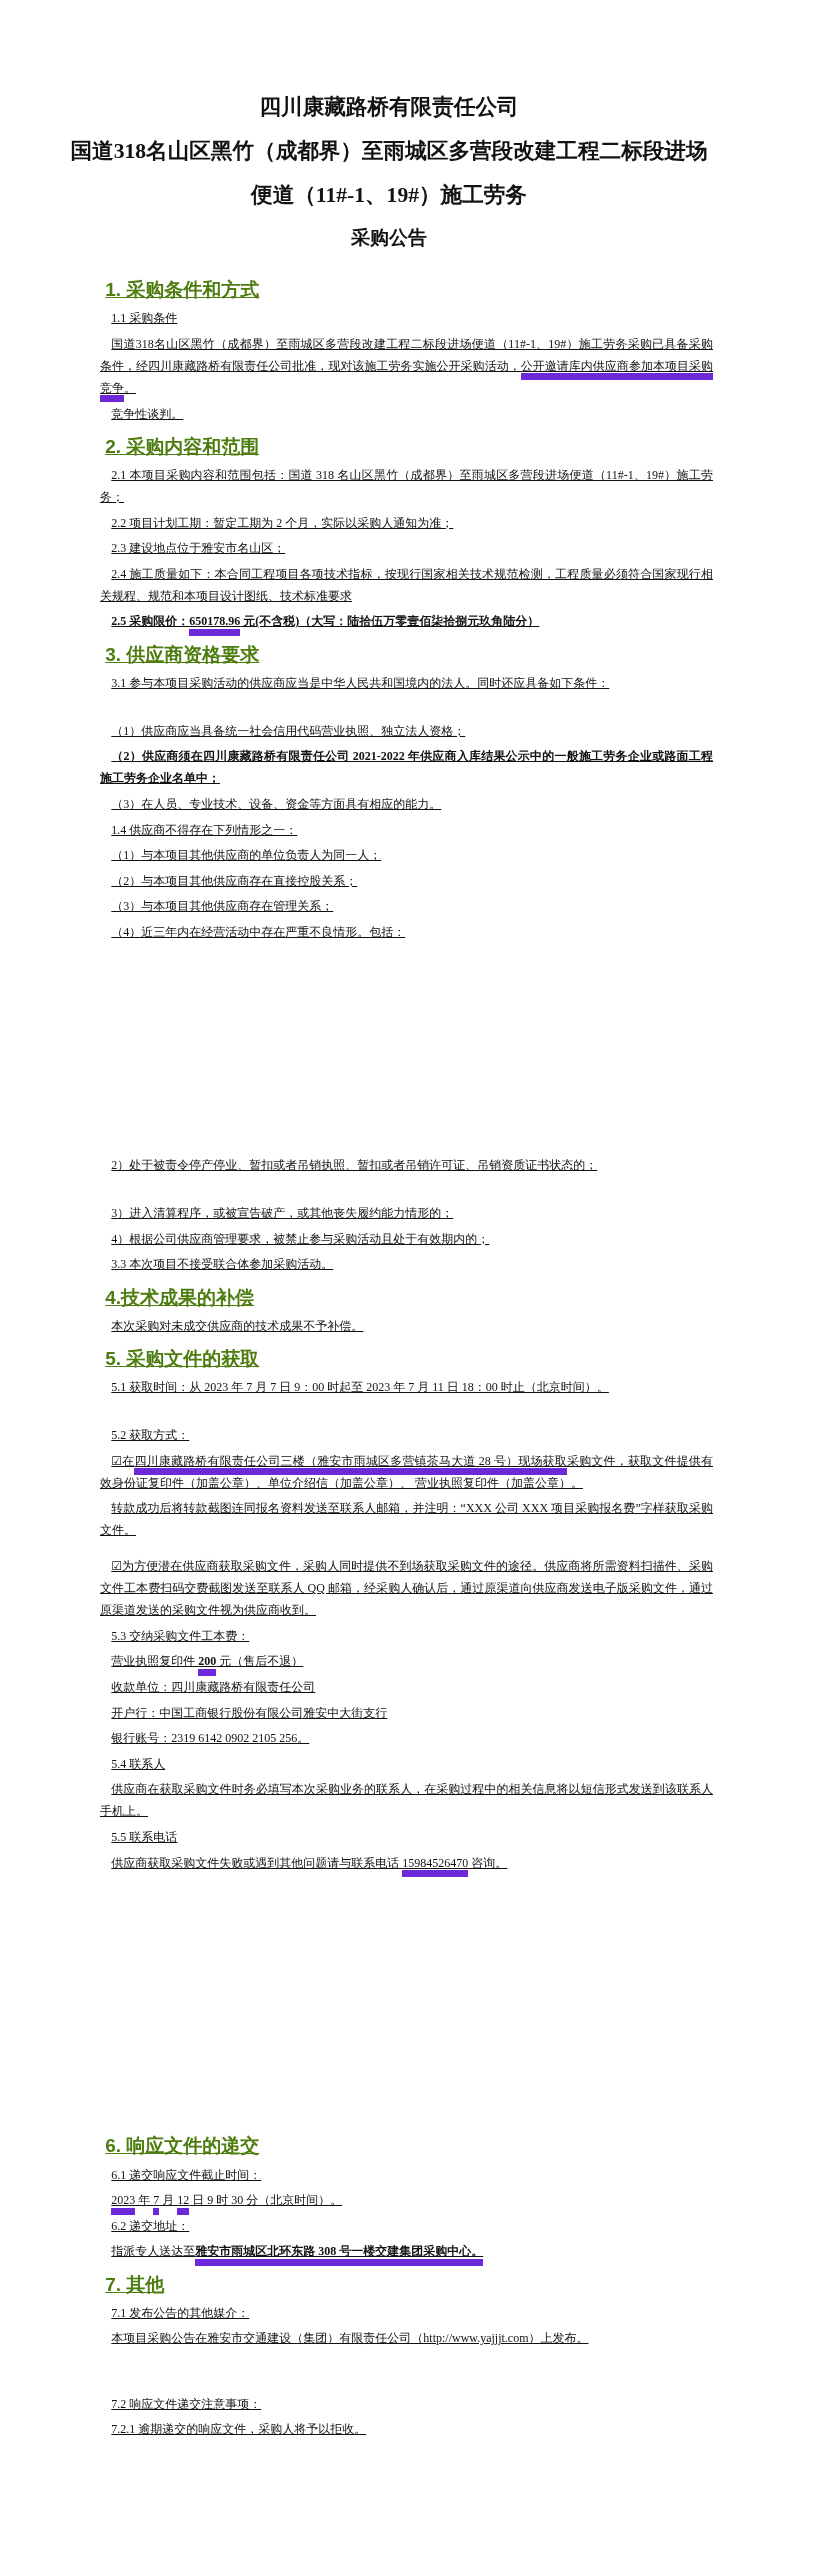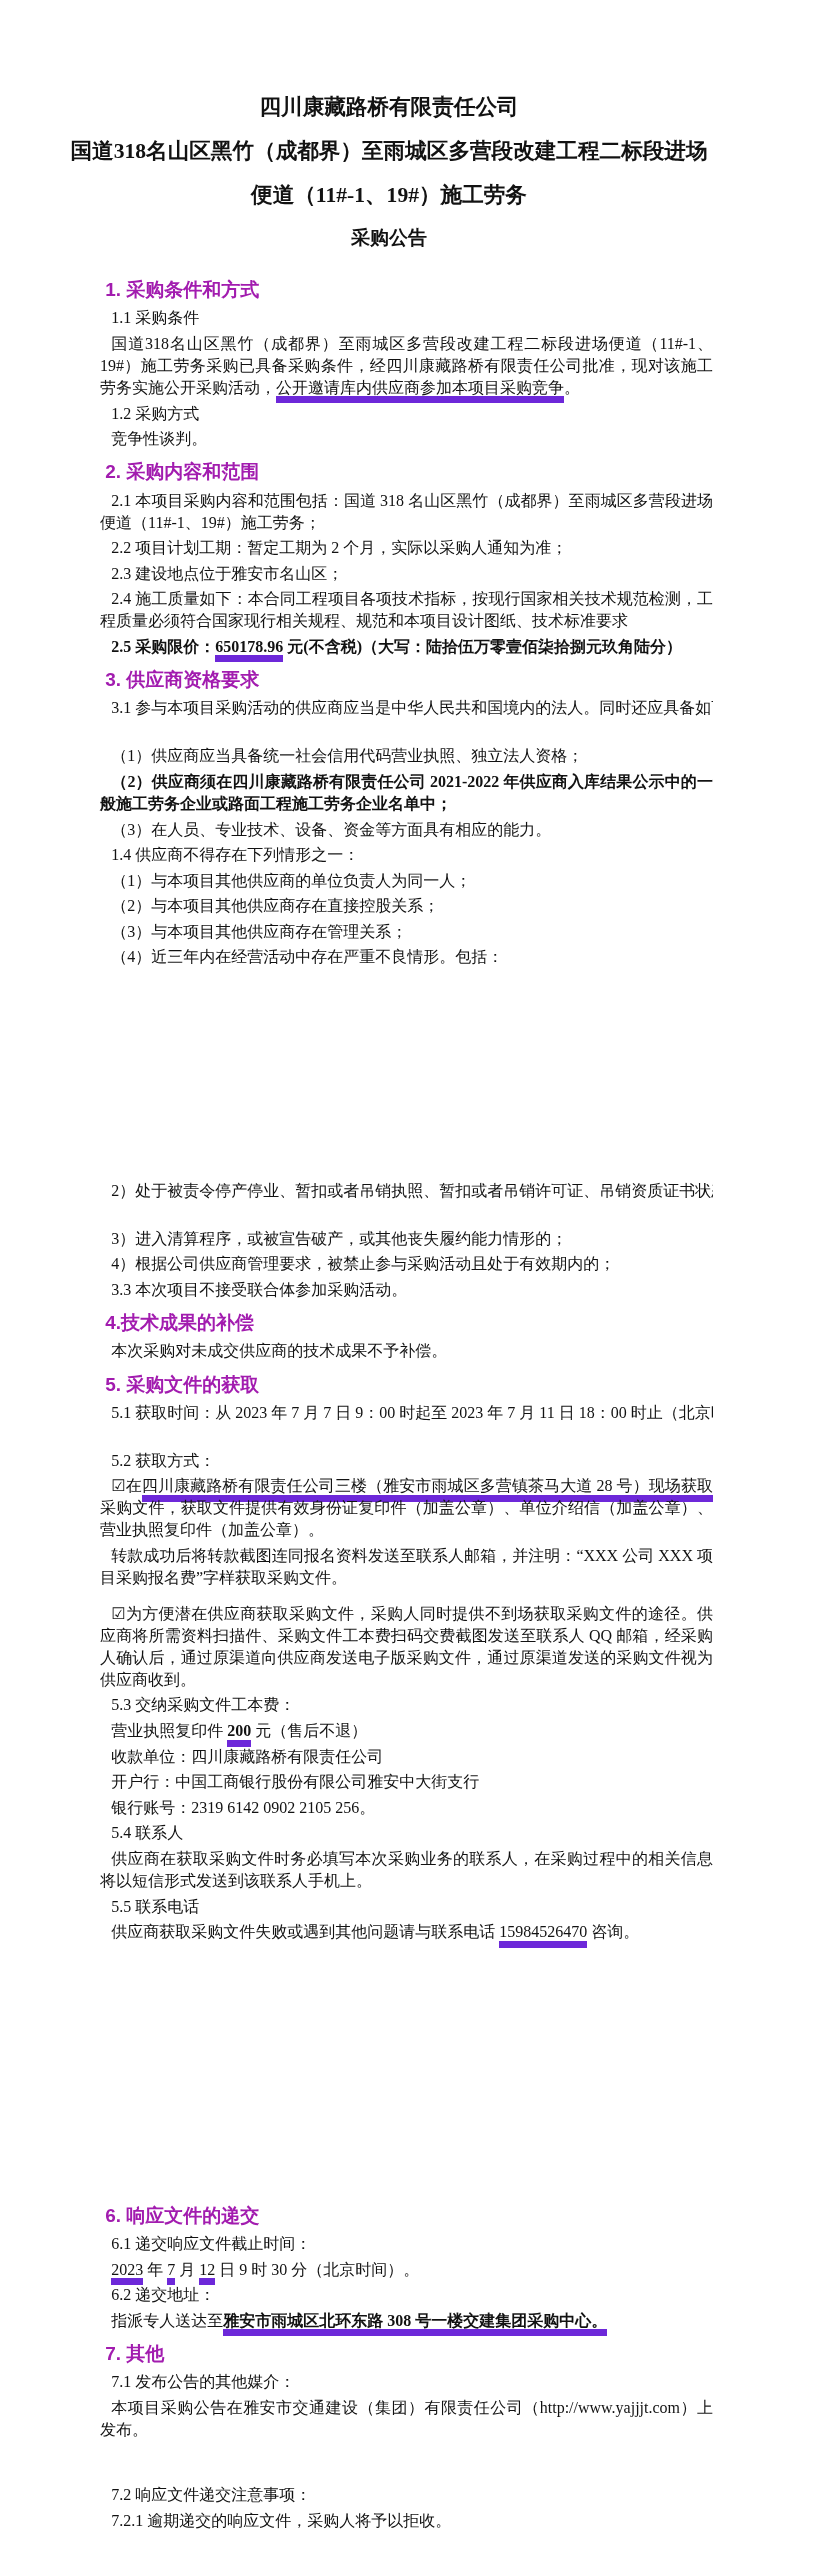--- a/index.html
+++ b/index.html
@@ -3,22 +3,22 @@
 <meta charset="utf-8">
 <style>
   html,body{margin:0;padding:0;background:#ffffff;}
   .page{position:relative;width:818px;height:3470px;background:#fff;overflow:hidden;
         font-family:"Liberation Serif","DejaVu Serif",serif;color:#121212;}
   .title-wrap{position:absolute;top:94px;left:0;width:778px;text-align:center;}
   .title-line{font-size:21.6px;font-weight:700;line-height:27px;margin-bottom:17px;white-space:nowrap;}
   .subtitle{font-size:19px;font-weight:700;line-height:24px;margin:0 0 4.1px 0;}
   .doc{position:absolute;top:268px;left:100px;width:613px;}
   .h{font-family:"Liberation Sans","DejaVu Sans",sans-serif;font-size:19px;line-height:26px;
-     font-weight:700;margin:9.3px 0 4.1px 0;text-indent:5.2px;color:#a21caf;}
-  .p{font-size:16px;line-height:22px;margin:3.6px 0;text-align:justify;text-indent:11.3px;}
+     font-weight:700;margin:9.3px 0 4.1px 0;text-indent:5.2px;color:#4d7c0f;text-decoration:underline;}
+  .p{font-size:12px;line-height:22px;margin:3.6px 0;text-align:justify;text-indent:11.3px;text-decoration:underline;}
   .p.clip{white-space:nowrap;overflow:hidden;text-align:left;}
   .p.g40{margin-bottom:26px;}
   .p.g20{margin-bottom:14px;}
   .b{font-weight:700;}
   .u{border-bottom:7px solid #6d28d9;padding-bottom:0.5px;}
   .spacer{width:100%;}
 </style>
 </head>
 <body>
 
@@ -28,21 +28,20 @@
       <div class="title-line">四川康藏路桥有限责任公司</div>
       <div class="title-line">国道318名山区黑竹（成都界）至雨城区多营段改建工程二标段进场</div>
       <div class="title-line">便道（11#-1、19#）施工劳务</div>
       <div class="subtitle">采购公告</div>
     </div>
 
   <div class="doc" id="doc-body">
       <div class="h">1. 采购条件和方式</div>
       <div class="p"><span>1.1 采购条件</span></div>
       <div class="p"><span>国道318名山区黑竹（成都界）至雨城区多营段改建工程二标段进场便道（11#-1、19#）施工劳务采购已具备采购条件，经四川康藏路桥有限责任公司批准，现对该施工劳务实施公开采购活动，</span><span class="u">公开邀请库内供应商参加本项目采购竞争</span><span>。</span></div>
-      <div class="p"><span>1.2 采购方式</span></div>
       <div class="p"><span>竞争性谈判。</span></div>
       <div class="h">2. 采购内容和范围</div>
       <div class="p"><span>2.1 本项目采购内容和范围包括：国道 318 名山区黑竹（成都界）至雨城区多营段进场便道（11#-1、19#）施工劳务；</span></div>
       <div class="p"><span>2.2 项目计划工期：暂定工期为 2 个月，实际以采购人通知为准；</span></div>
       <div class="p"><span>2.3 建设地点位于雅安市名山区；</span></div>
       <div class="p"><span>2.4 施工质量如下：本合同工程项目各项技术指标，按现行国家相关技术规范检测，工程质量必须符合国家现行相关规程、规范和本项目设计图纸、技术标准要求</span></div>
       <div class="p"><span class="b">2.5 采购限价：</span><span class="b u">650178.96</span><span class="b"> 元(不含税)（大写：陆拾伍万零壹佰柒拾捌元玖角陆分）</span></div>
       <div class="h">3. 供应商资格要求</div>
       <div class="p clip g40"><span>3.1 参与本项目采购活动的供应商应当是中华人民共和国境内的法人。同时还应具备如下条件：</span></div>
       <div class="p"><span>（1）供应商应当具备统一社会信用代码营业执照、独立法人资格；</span></div>

